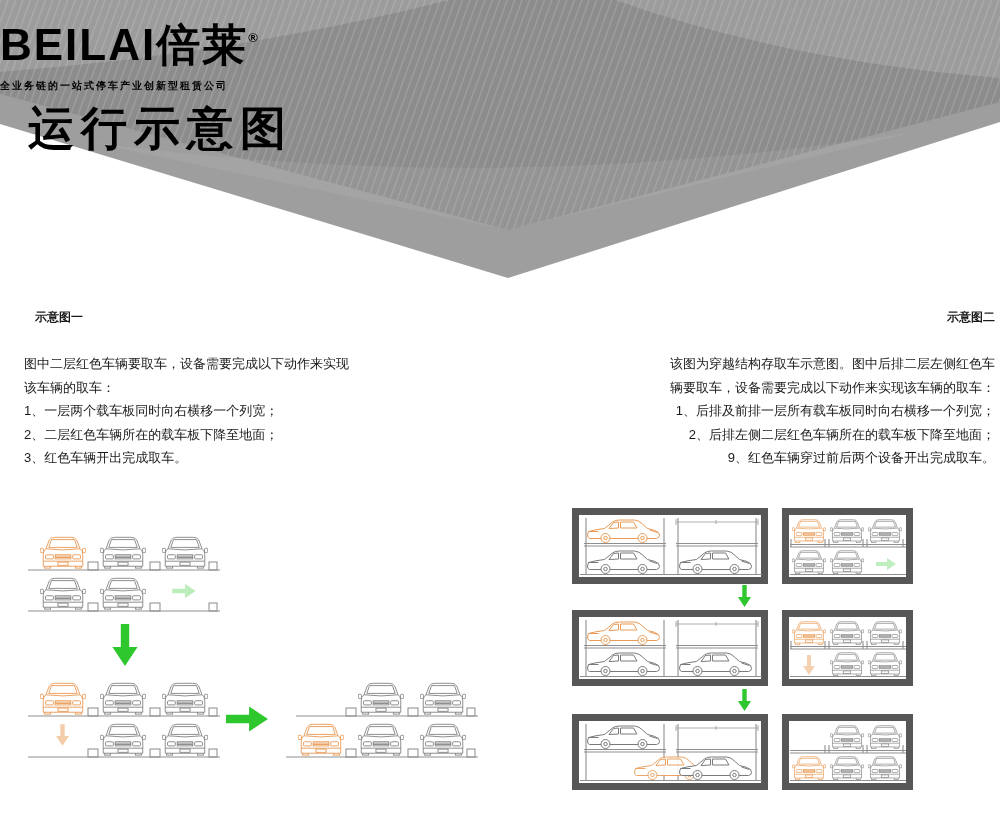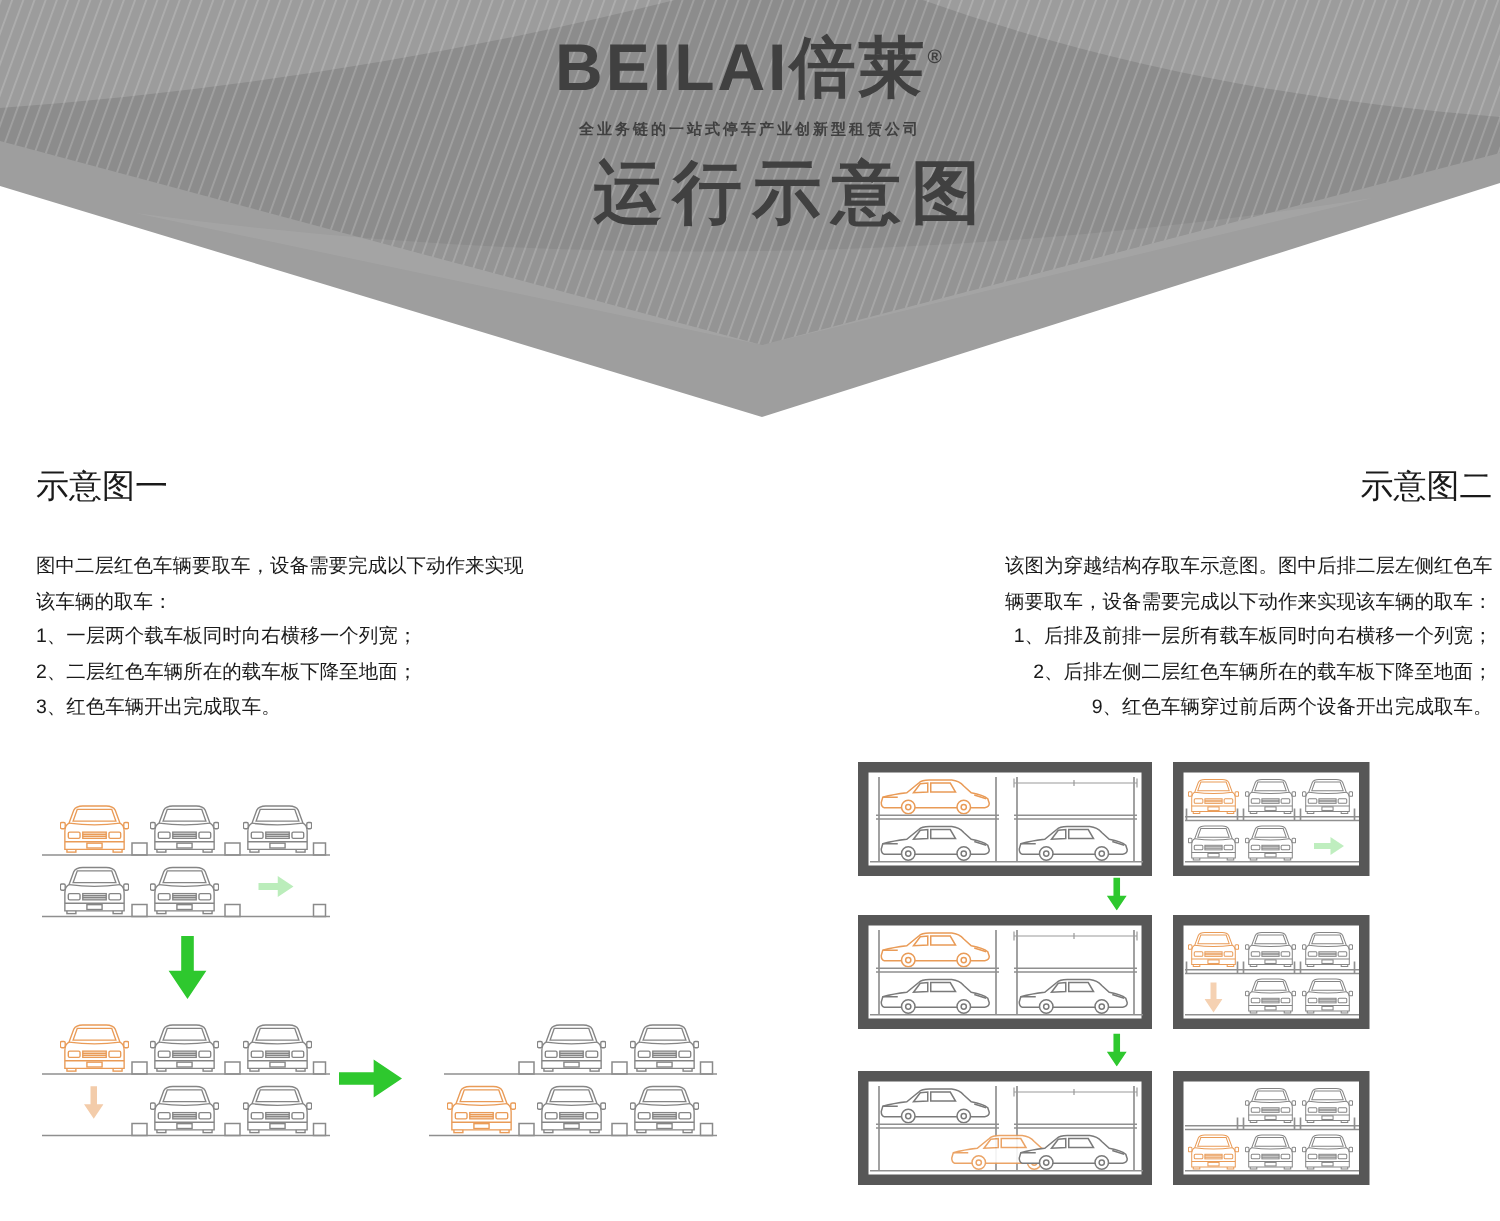--- a/index.html
+++ b/index.html
@@ -7,30 +7,30 @@
     position:relative; width:1000px; height:814px; overflow:hidden;
     background:#ffffff;
     font-family:"Liberation Sans","DejaVu Sans",sans-serif;
     color:var(--text,#1a1a1a);
   }
   
   #banner-svg { position:absolute; left:0; top:0; }
   .banner-edge  { fill:var(--banner-edge,#9e9e9e); }
   .banner-face  { fill:var(--banner-face,#8c8c8c); }
   .banner-sheen { fill:#ffffff; }
-  .banner-text { position:absolute; left:0; width:1000px; text-align:center; color:#404040; }
+  .banner-text { position:absolute; left:0; width:1000px; text-align:left; color:#000000; }
   #logo     { top:16px;  font-size:44px; font-weight:bold; letter-spacing:2px; }
   #logo .reg { font-size:13px; vertical-align:18px; font-weight:bold; }
   #subtitle { top:79px;  font-size:10px; font-weight:bold; letter-spacing:2px; }
   #title    { top:98px;  font-size:46px; font-weight:bold; letter-spacing:7px;padding-left:28px; }
   
   .section { position:absolute; top:309px; }
   #section-left  { left:24px;  width:495px; }
   #section-right { left:545px; width:450px;text-align:right; }
-  .section .heading { font-size:22px; font-weight:normal; margin:0 0 26px 0; }
+  .section .heading { font-size:12px; font-weight:bold; margin:0 0 26px 11px; }
   .section .line { font-size:13px; line-height:23.5px; }
   
   #diagram1 { position:absolute; left:0;   top:500px; }
   #diagram2 { position:absolute; left:540px; top:500px; }
   .orange-car { color:var(--car-orange,#e99b57); }
   .gray-car   { color:var(--car-gray,#858585); }
   .side-gray  { color:var(--side-car-gray,#7a7a7a); }
   .green      { color:var(--accent-green,#2ec82e); }
   .thin-line  { stroke:#8f8f8f; stroke-width:1.1; fill:none; }
   .dim-line   { stroke:#9a9a9a; stroke-width:0.8; fill:none; }

